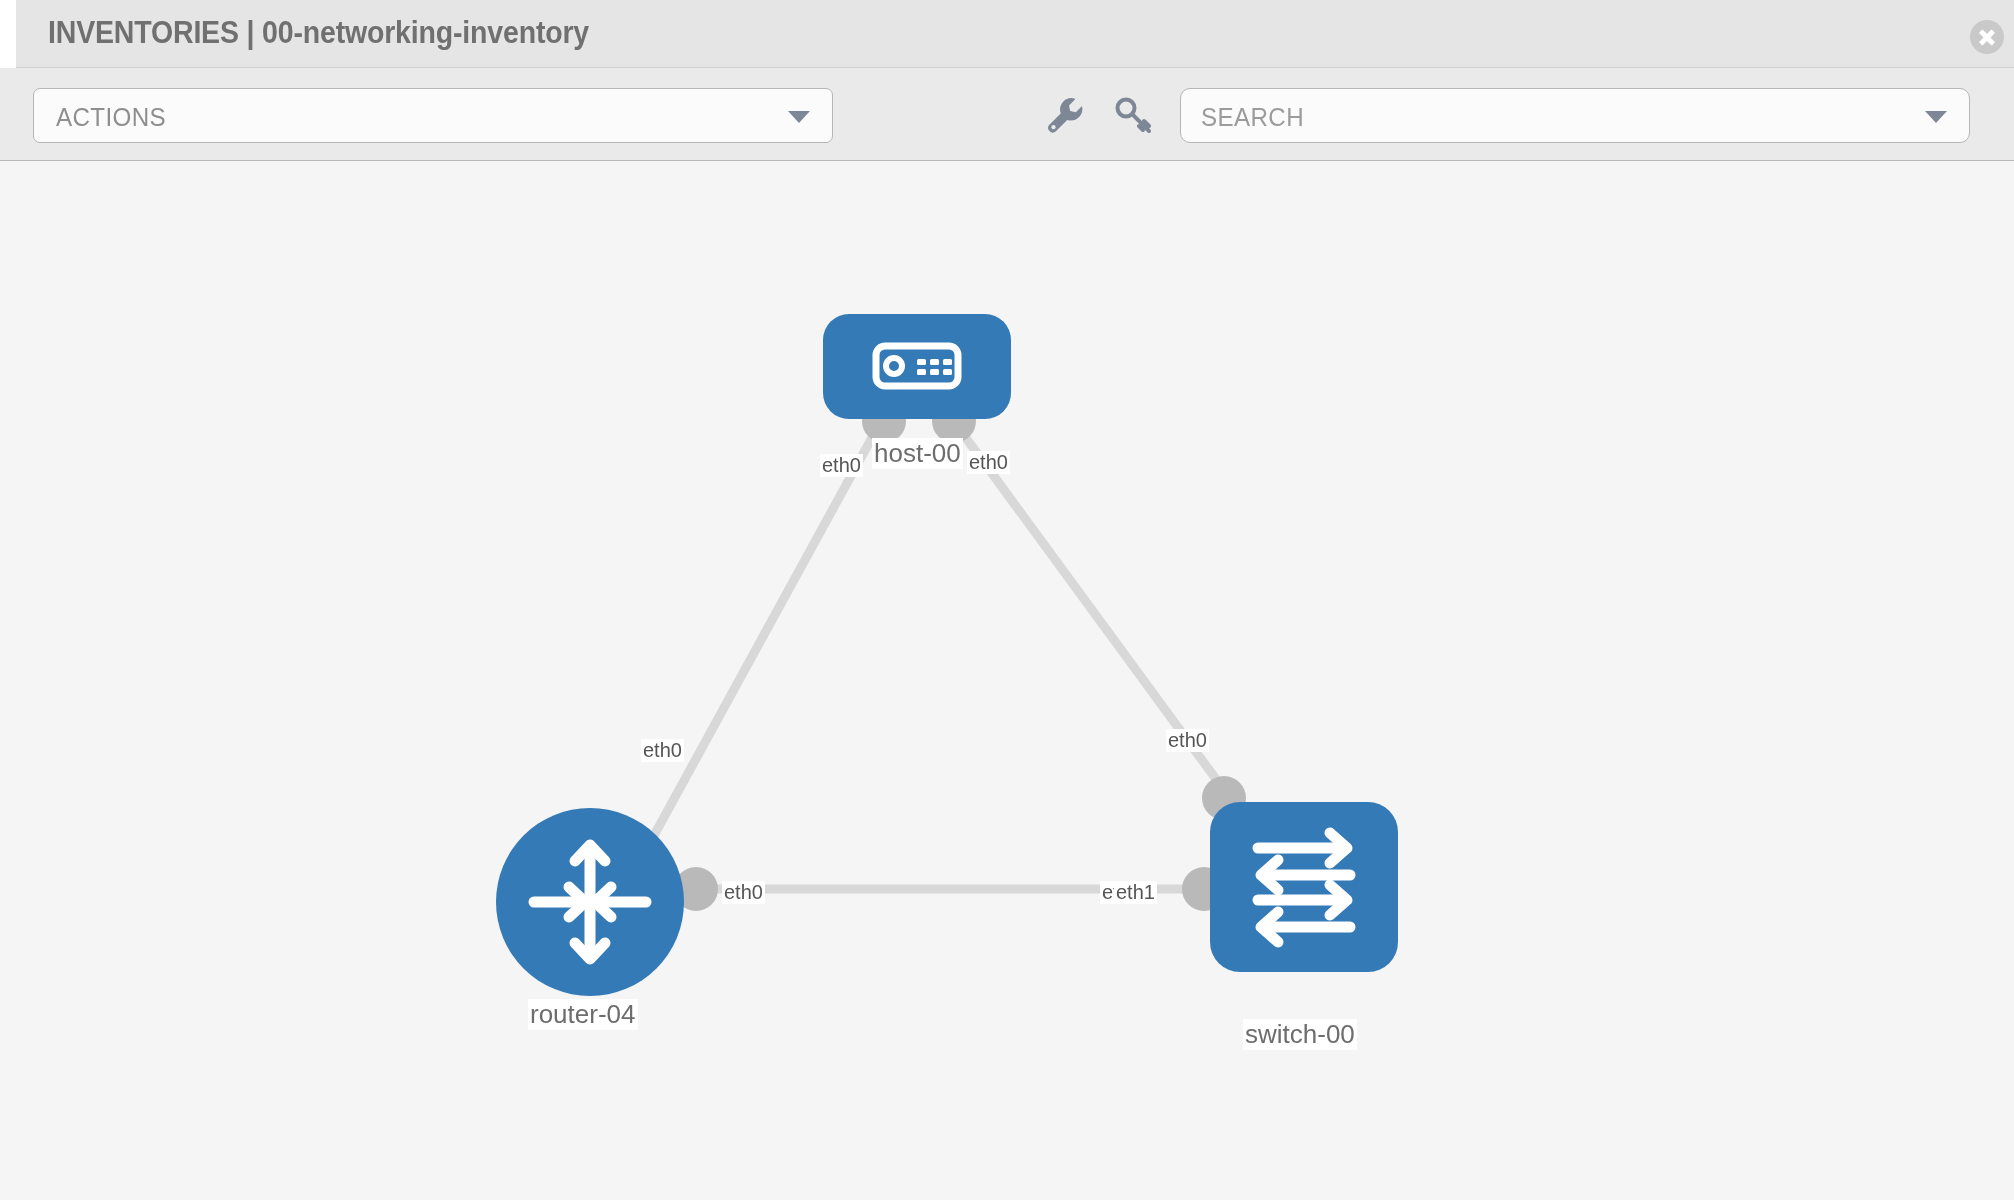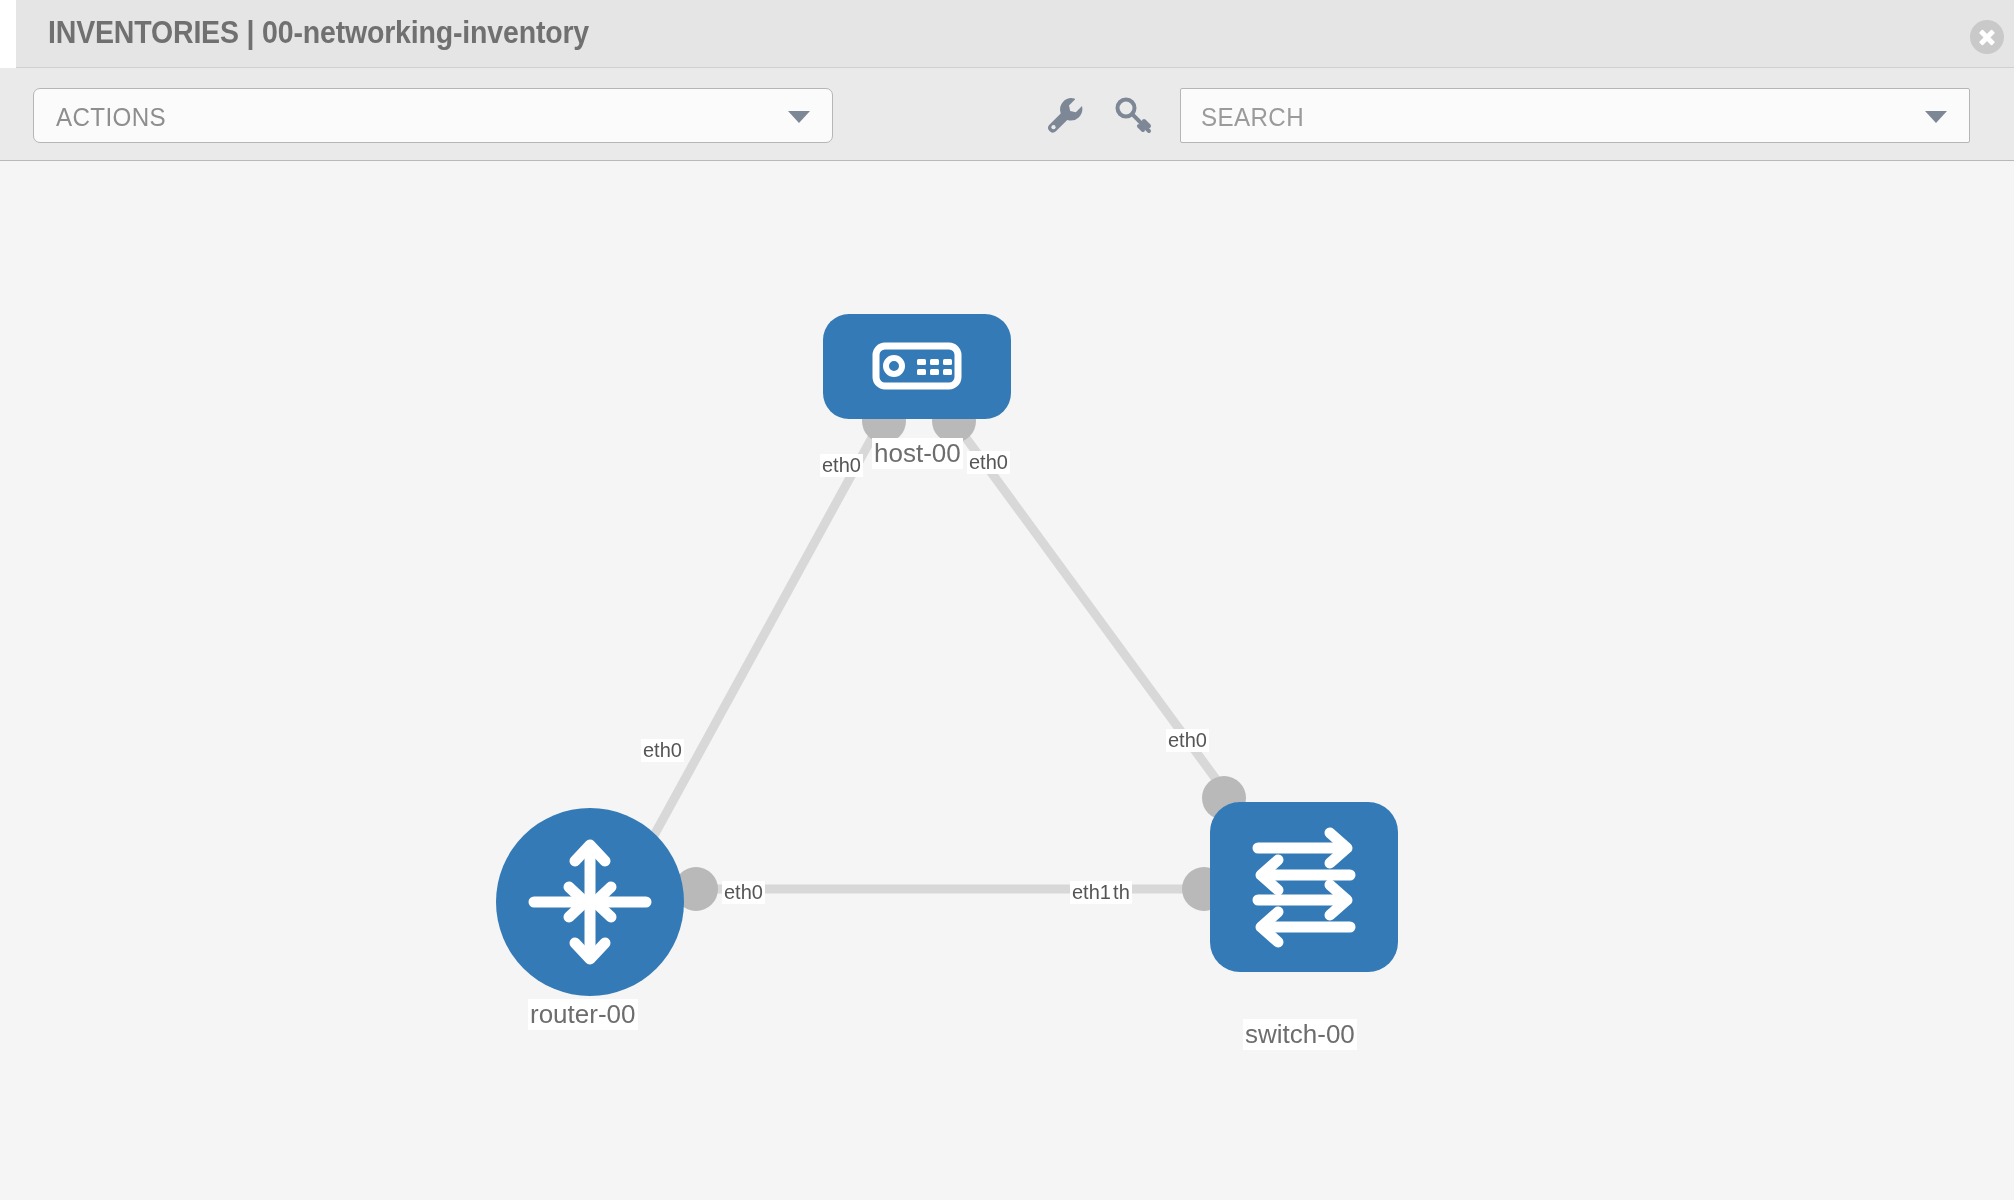--- a/index.html
+++ b/index.html
@@ -123,21 +123,21 @@
   .tool-icon svg { display: block; }
 
   .search-box {
     position: absolute;
     left: 1180px;
     top: 20px;
     width: 790px;
     height: 55px;
     background: #fbfbfb;
     border: 1px solid #b6b6b6;
-    border-radius: 2px;
+    border-radius: 10px;
     box-sizing: border-box;
     cursor: text;
   }
   .search-box .label {
     position: absolute;
     left: 20px;
     top: 13px;
     font-size: 26px;
     color: #9b9b9b;
     letter-spacing: 0.4px;
@@ -311,21 +311,21 @@
           <path d="M79 135 L94 151 L109 135"></path>
 
           <path d="M38 94 L88 94"></path>
           <path d="M73 79 L89 94 L73 109"></path>
 
           <path d="M150 94 L100 94"></path>
           <path d="M115 79 L99 94 L115 109"></path>
         </g>
       </svg>
     </div>
-    <div class="node-label" style="left:528px; top:838px;">router-00</div>
+    <div class="node-label" style="left:528px; top:838px;">router-04</div>
 
     <div class="node node-switch" style="left:1210px; top:641px;">
       <div class="shape"></div>
       <svg class="glyph" width="188" height="170" viewBox="0 0 188 170" aria-hidden="true">
         <g stroke="#ffffff" stroke-width="11" stroke-linecap="round" stroke-linejoin="round" fill="none">
 
           <path d="M48 46 L136 46"></path>
           <path d="M120 31 L137 46 L120 61"></path>
 
           <path d="M140 73 L52 73"></path>
@@ -340,16 +340,16 @@
       </svg>
     </div>
     <div class="node-label" style="left:1243px; top:838px;margin-top:20px;">switch-00</div>
 
     <div class="edge-label" style="left:820px;  top:293px;">eth0</div>
     <div class="edge-label" style="left:967px;  top:290px;">eth0</div>
     <div class="edge-label" style="left:641px;  top:578px;">eth0</div>
     <div class="edge-label" style="left:1166px; top:568px;">eth0</div>
     <div class="edge-label" style="left:722px;  top:720px;">eth0</div>
     <div class="edge-label" style="left:1100px; top:720px;">eth</div>
-    <div class="edge-label" style="left:1070px; top:720px;">eth1</div>
+    <div class="edge-label" style="left:1114px; top:720px;">eth1</div>
 
   </div>
 </div>
 
 </body></html>

